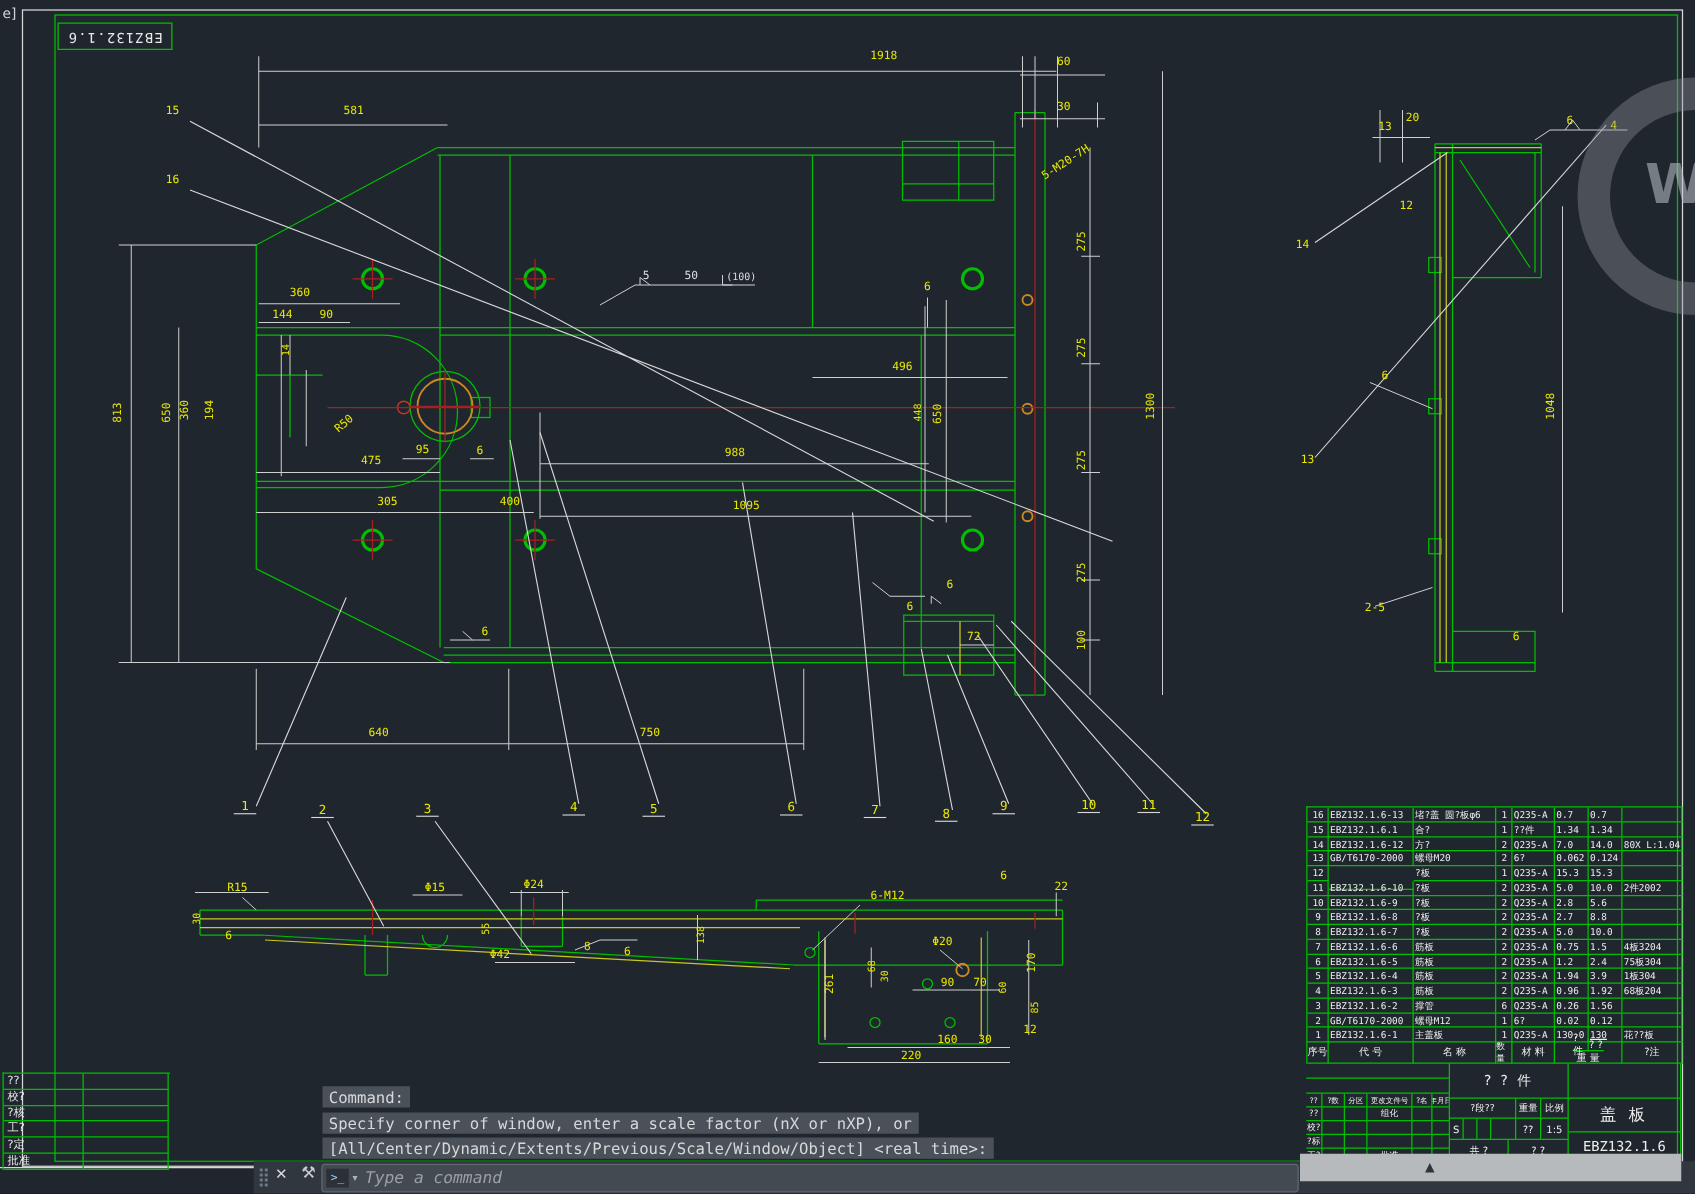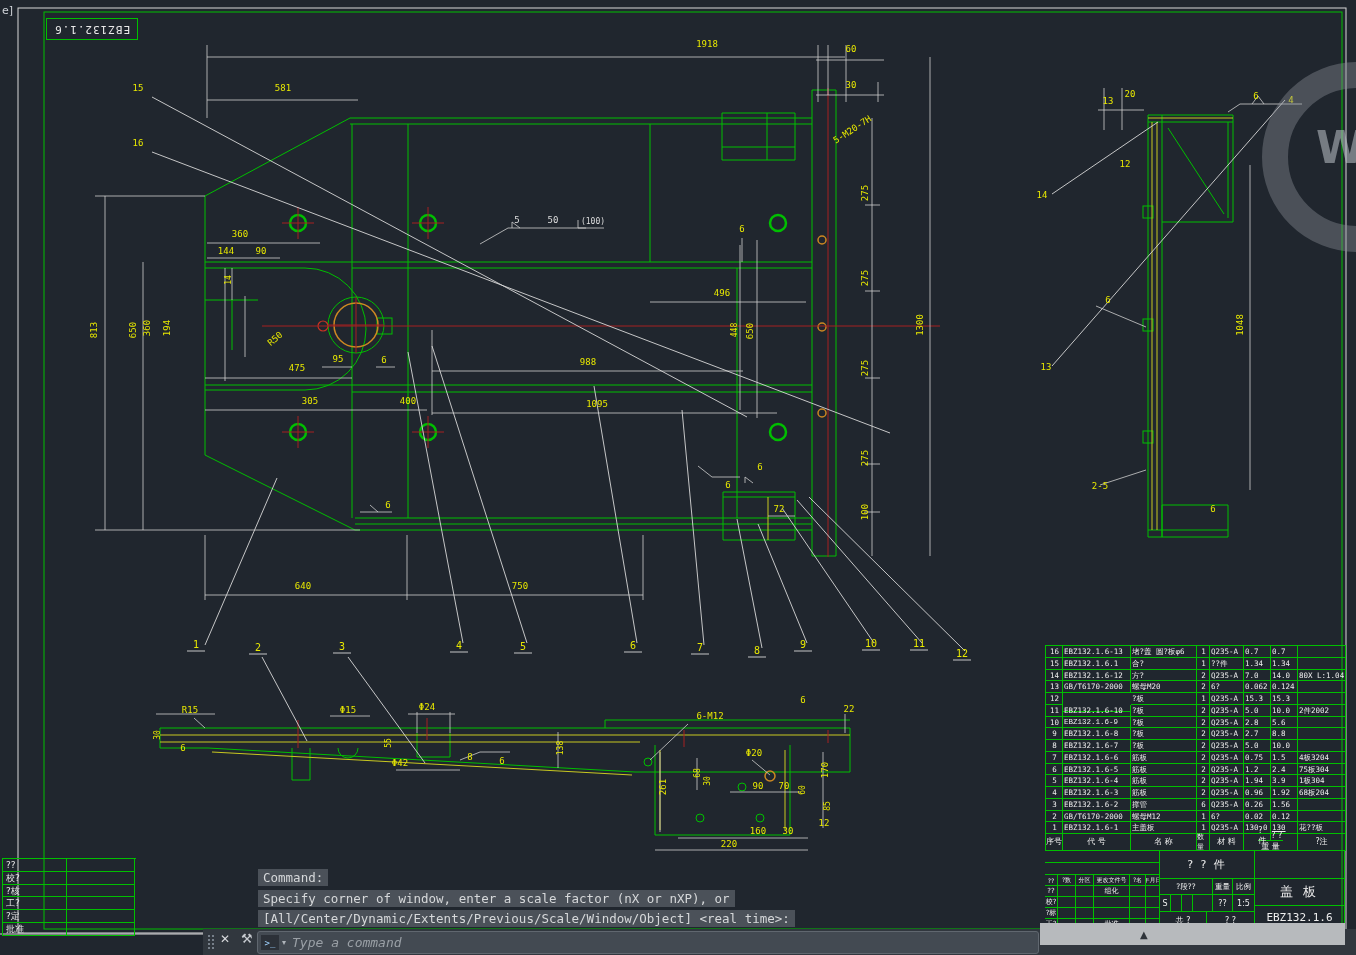--- a/index.html
+++ b/index.html
@@ -364,21 +364,21 @@
         <div class="bom-cell" style="width: 68px;">EBZ132.1.6-10</div>
         <div class="bom-cell" style="width: 66px;">?板</div>
         <div class="bom-cell" style="width: 13px; text-align: center;">2</div>
         <div class="bom-cell" style="width: 34px;">Q235-A</div>
         <div class="bom-cell" style="width: 27px;">5.0</div>
         <div class="bom-cell" style="width: 27px;">10.0</div>
         <div class="bom-cell" style="width: 48px;">2件2002</div>
       </div>
       <div class="bom-row">
         <div class="bom-cell" style="width: 17px; text-align: center;">10</div>
-        <div class="bom-cell" style="width: 68px; font-family: Liberation Mono, monospace;">EBZ132.1.6-9</div>
+        <div class="bom-cell" style="width: 68px;">EBZ132.1.6-9</div>
         <div class="bom-cell" style="width: 66px;">?板</div>
         <div class="bom-cell" style="width: 13px; text-align: center;">2</div>
         <div class="bom-cell" style="width: 34px;">Q235-A</div>
         <div class="bom-cell" style="width: 27px;">2.8</div>
         <div class="bom-cell" style="width: 27px;">5.6</div>
         <div class="bom-cell" style="width: 48px;"></div>
       </div>
       <div class="bom-row">
         <div class="bom-cell" style="width: 17px; text-align: center;">9</div>
         <div class="bom-cell" style="width: 68px;">EBZ132.1.6-8</div>

